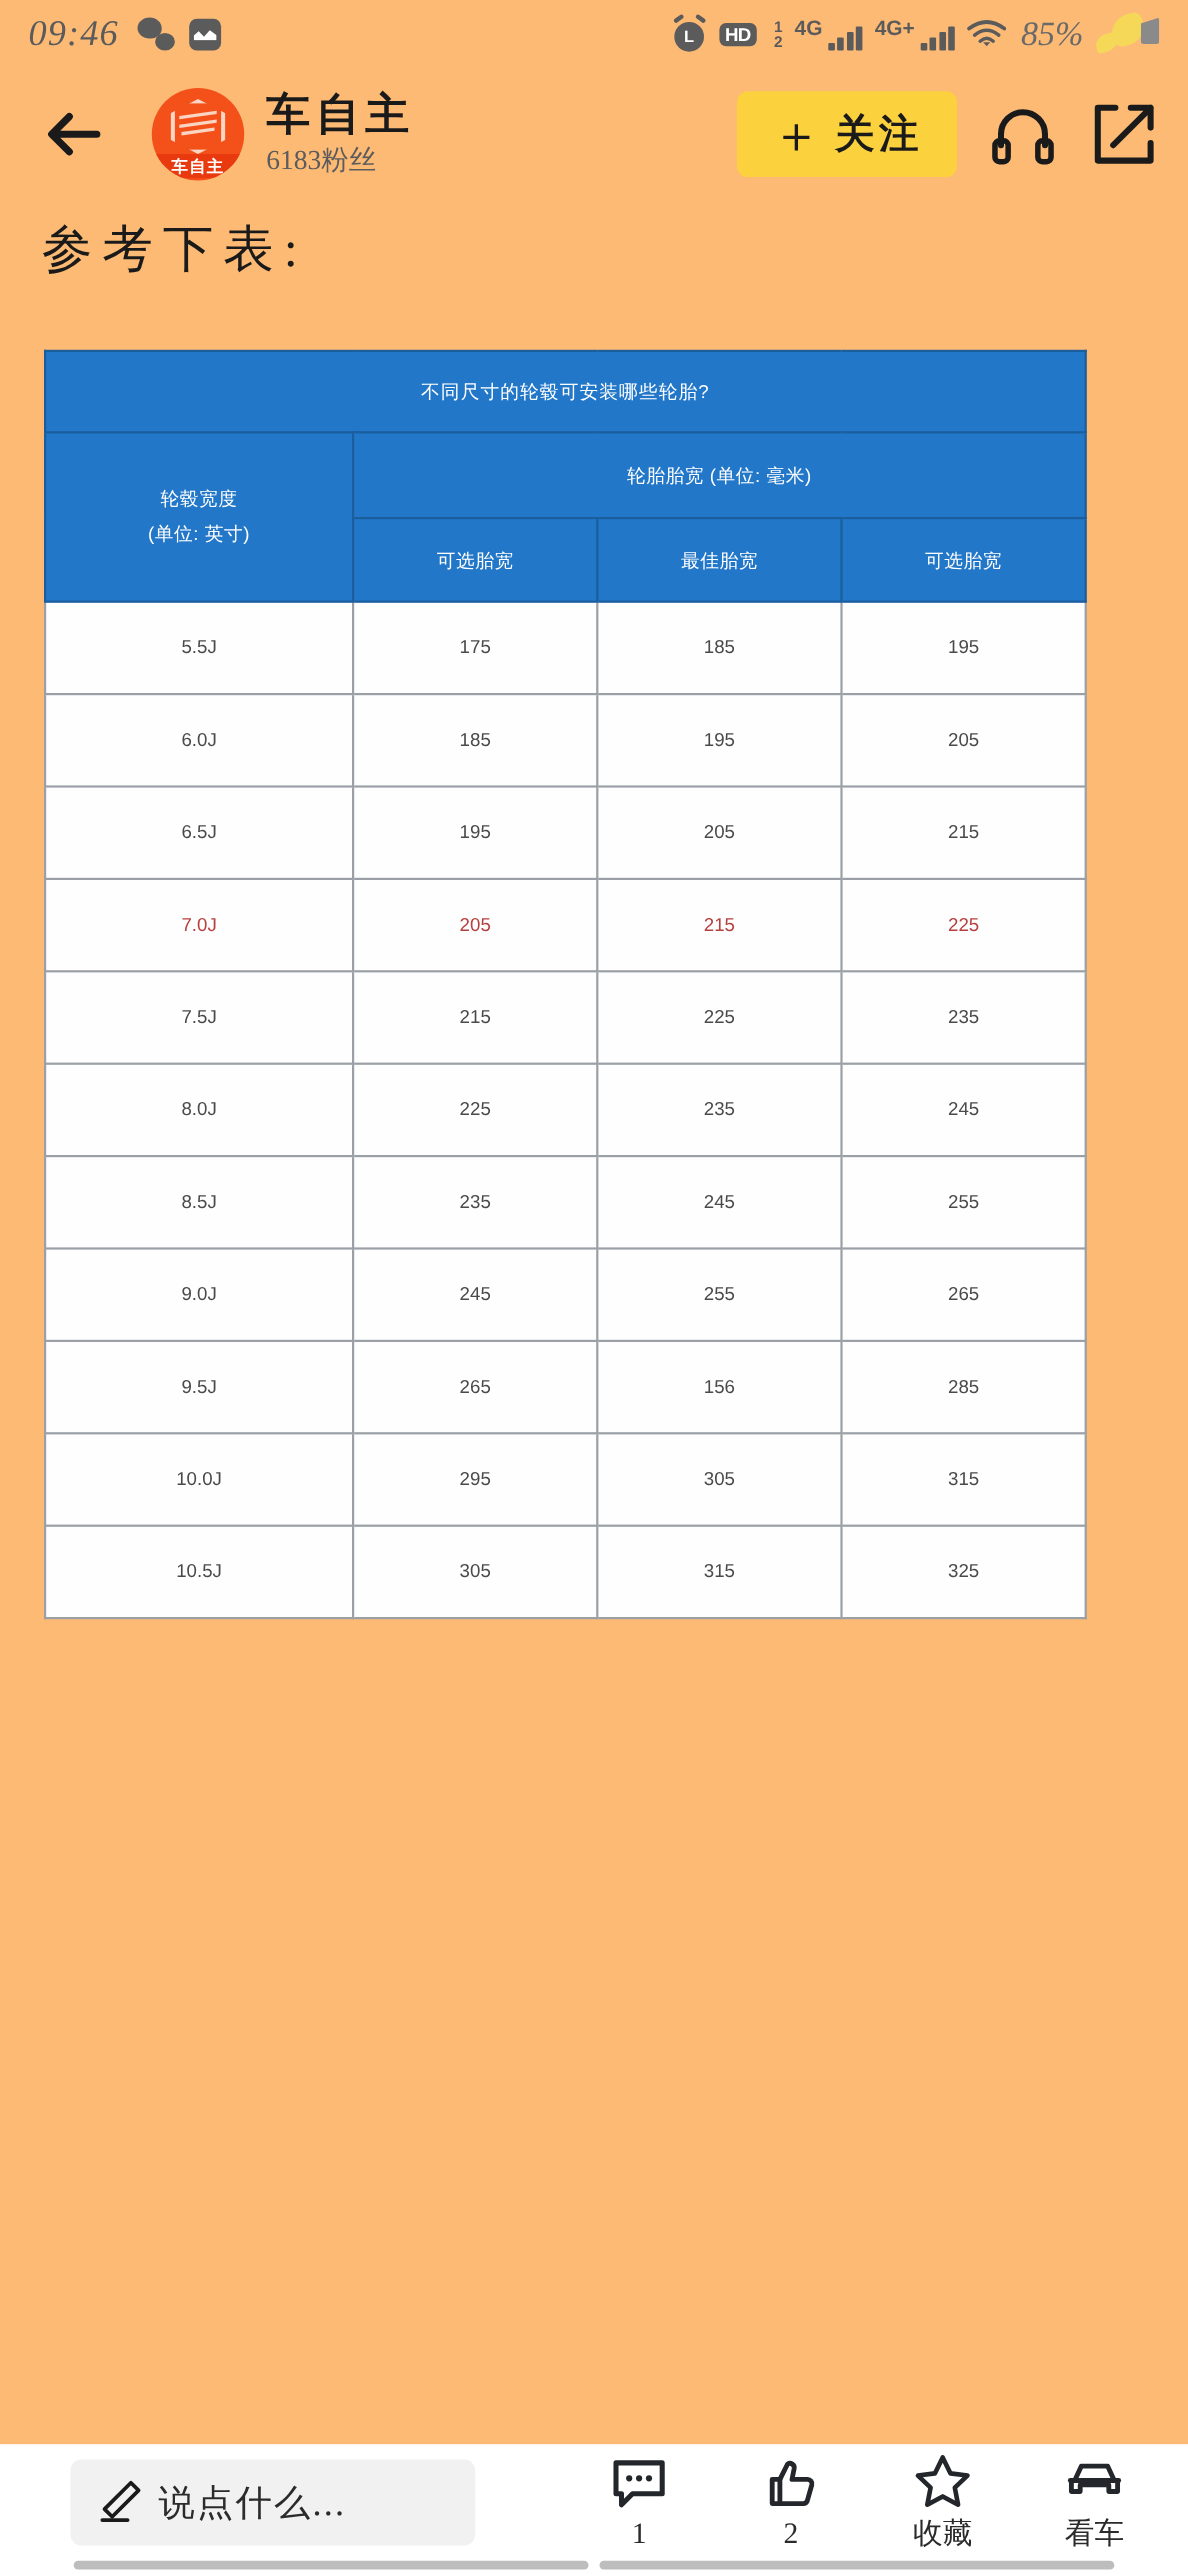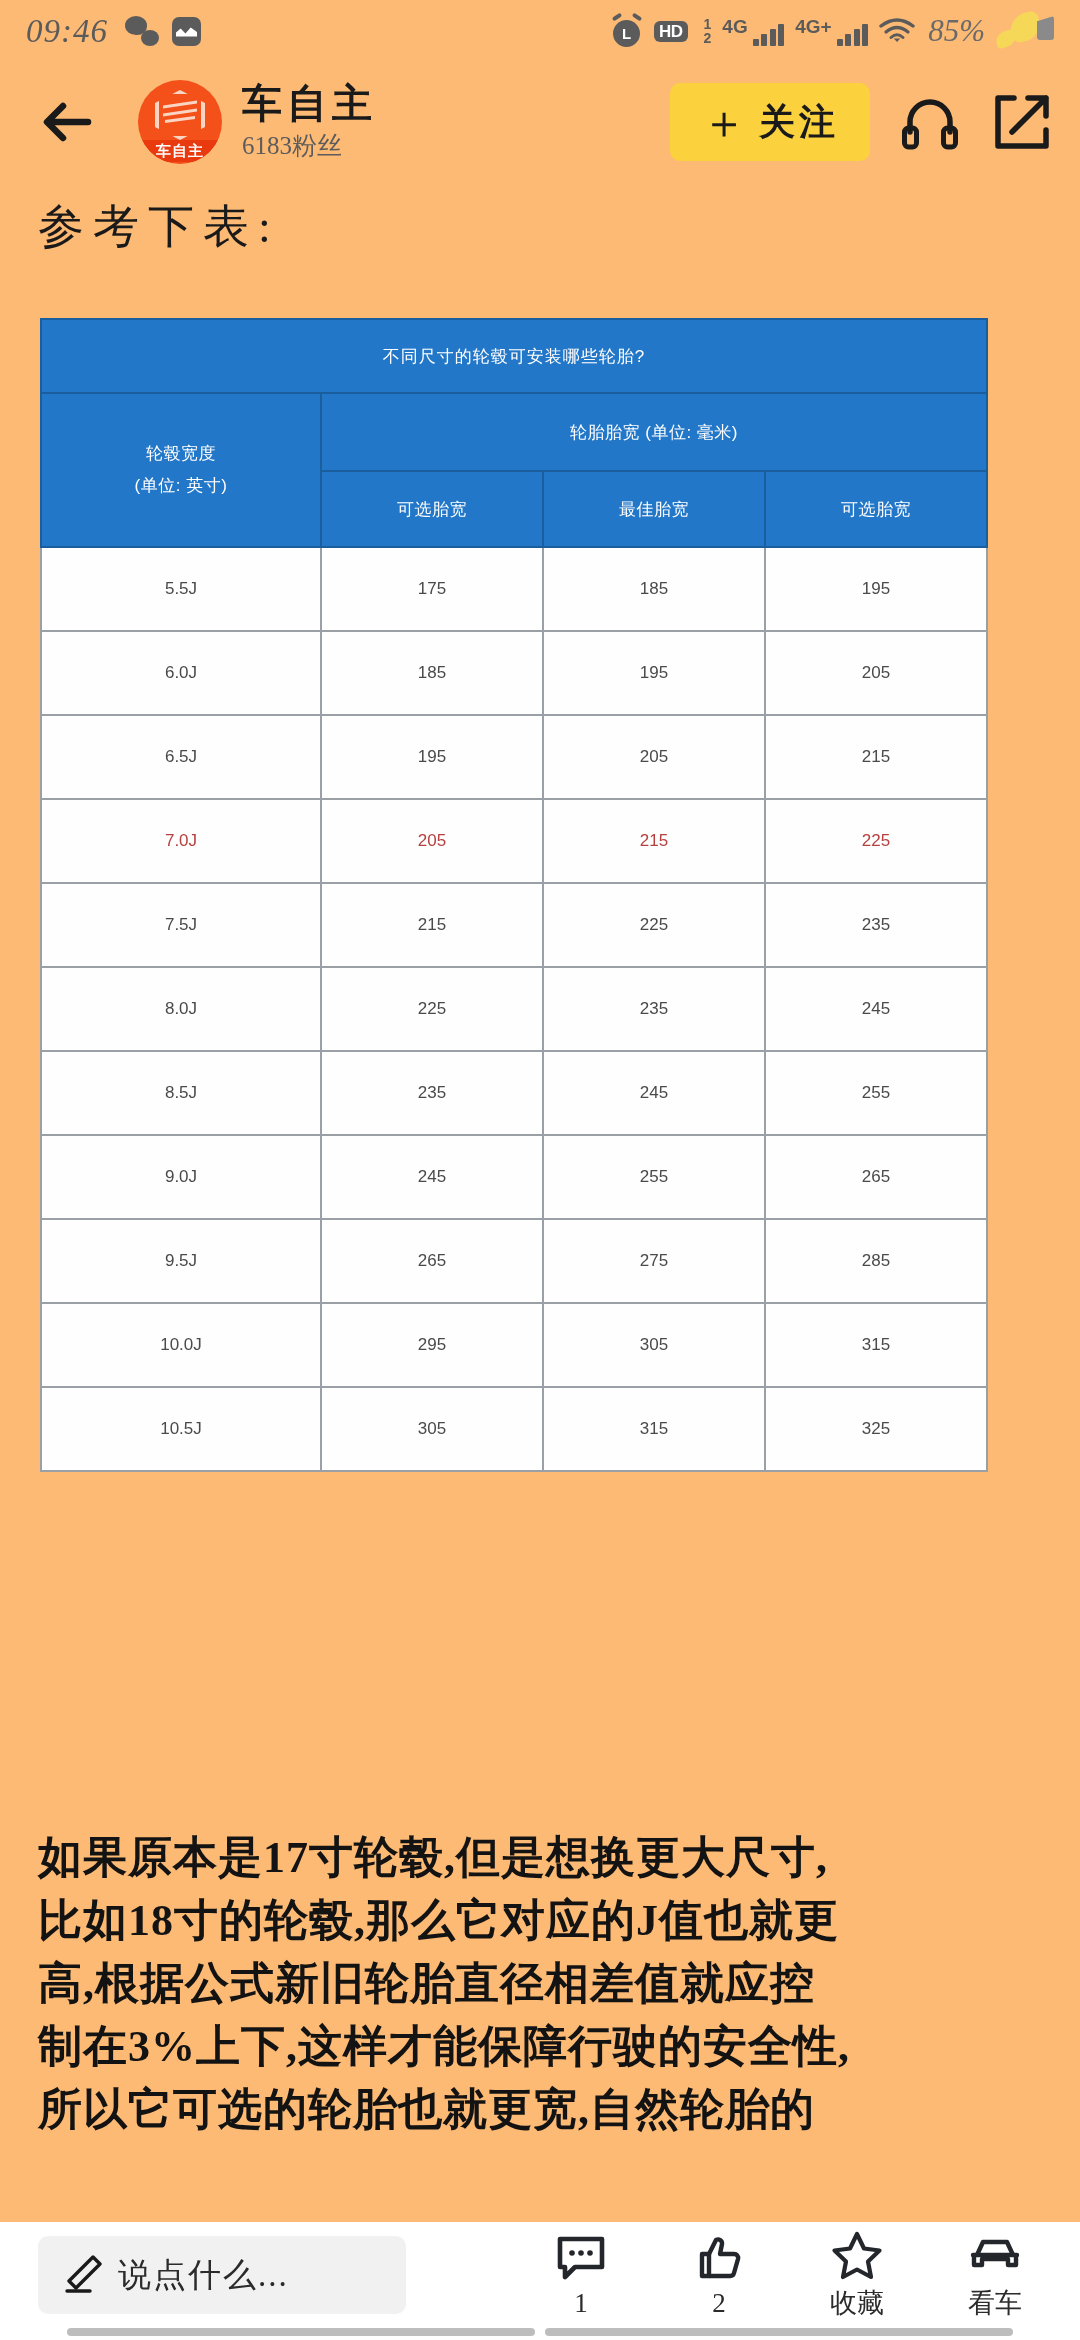--- a/index.html
+++ b/index.html
@@ -224,21 +224,21 @@
 
   
   .bottombar {
     position: absolute; bottom: 0; left: 0;
     width: 1080px; height: 118px;
     background: #ffffff;
     display: flex; align-items: center;
     padding: 0 12px 12px 12px;
   }
   .comment-box {
-    margin-left: 26px;
+    margin-left: 52px;
     width: 368px; height: 78px;
     background: #f1f1f1; border-radius: 10px;
     display: flex; align-items: center; gap: 14px;
     padding: 0 22px; cursor: text;
   }
   .pencil { width: 44px; height: 44px; flex: 0 0 auto; }
   .pencil svg { width: 44px; height: 44px; display: block; }
   .comment-ph {
     font-size: 33px; color: #2b2b2b; letter-spacing: 2px;
     font-family: "Liberation Serif", serif;
@@ -440,46 +440,39 @@
           </tr>
           <tr>
             <td>9.0J</td>
             <td>245</td>
             <td>255</td>
             <td>265</td>
           </tr>
           <tr>
             <td>9.5J</td>
             <td>265</td>
-            <td>275</td>
+            <td>156</td>
             <td>285</td>
           </tr>
           <tr>
             <td>10.0J</td>
             <td>295</td>
             <td>305</td>
             <td>315</td>
           </tr>
           <tr>
             <td>10.5J</td>
             <td>305</td>
             <td>315</td>
             <td>325</td>
           </tr>
         </tbody>
     </table>
   </div>
 
-  <div class="body-text" id="body-paragraph">
-      <p>如果原本是17寸轮毂,但是想换更大尺寸,</p>
-      <p>比如18寸的轮毂,那么它对应的J值也就更</p>
-      <p>高,根据公式新旧轮胎直径相差值就应控</p>
-      <p>制在3%上下,这样才能保障行驶的安全性,</p>
-      <p>所以它可选的轮胎也就更宽,自然轮胎的</p>
-    </div>
 
   <div class="bottombar">
     <div class="comment-box">
       <span class="pencil">
         <svg viewBox="0 0 44 44">
           <path d="M33 4 L40 11 L16 35 L9 28 Z" stroke="#1a1a1a" stroke-width="3.4" fill="none" stroke-linejoin="round"></path>
           <path d="M7 38 H30" stroke="#1a1a1a" stroke-width="3.4" fill="none" stroke-linecap="round"></path>
         </svg>
       </span>
       <span class="comment-ph">说点什么...</span>

